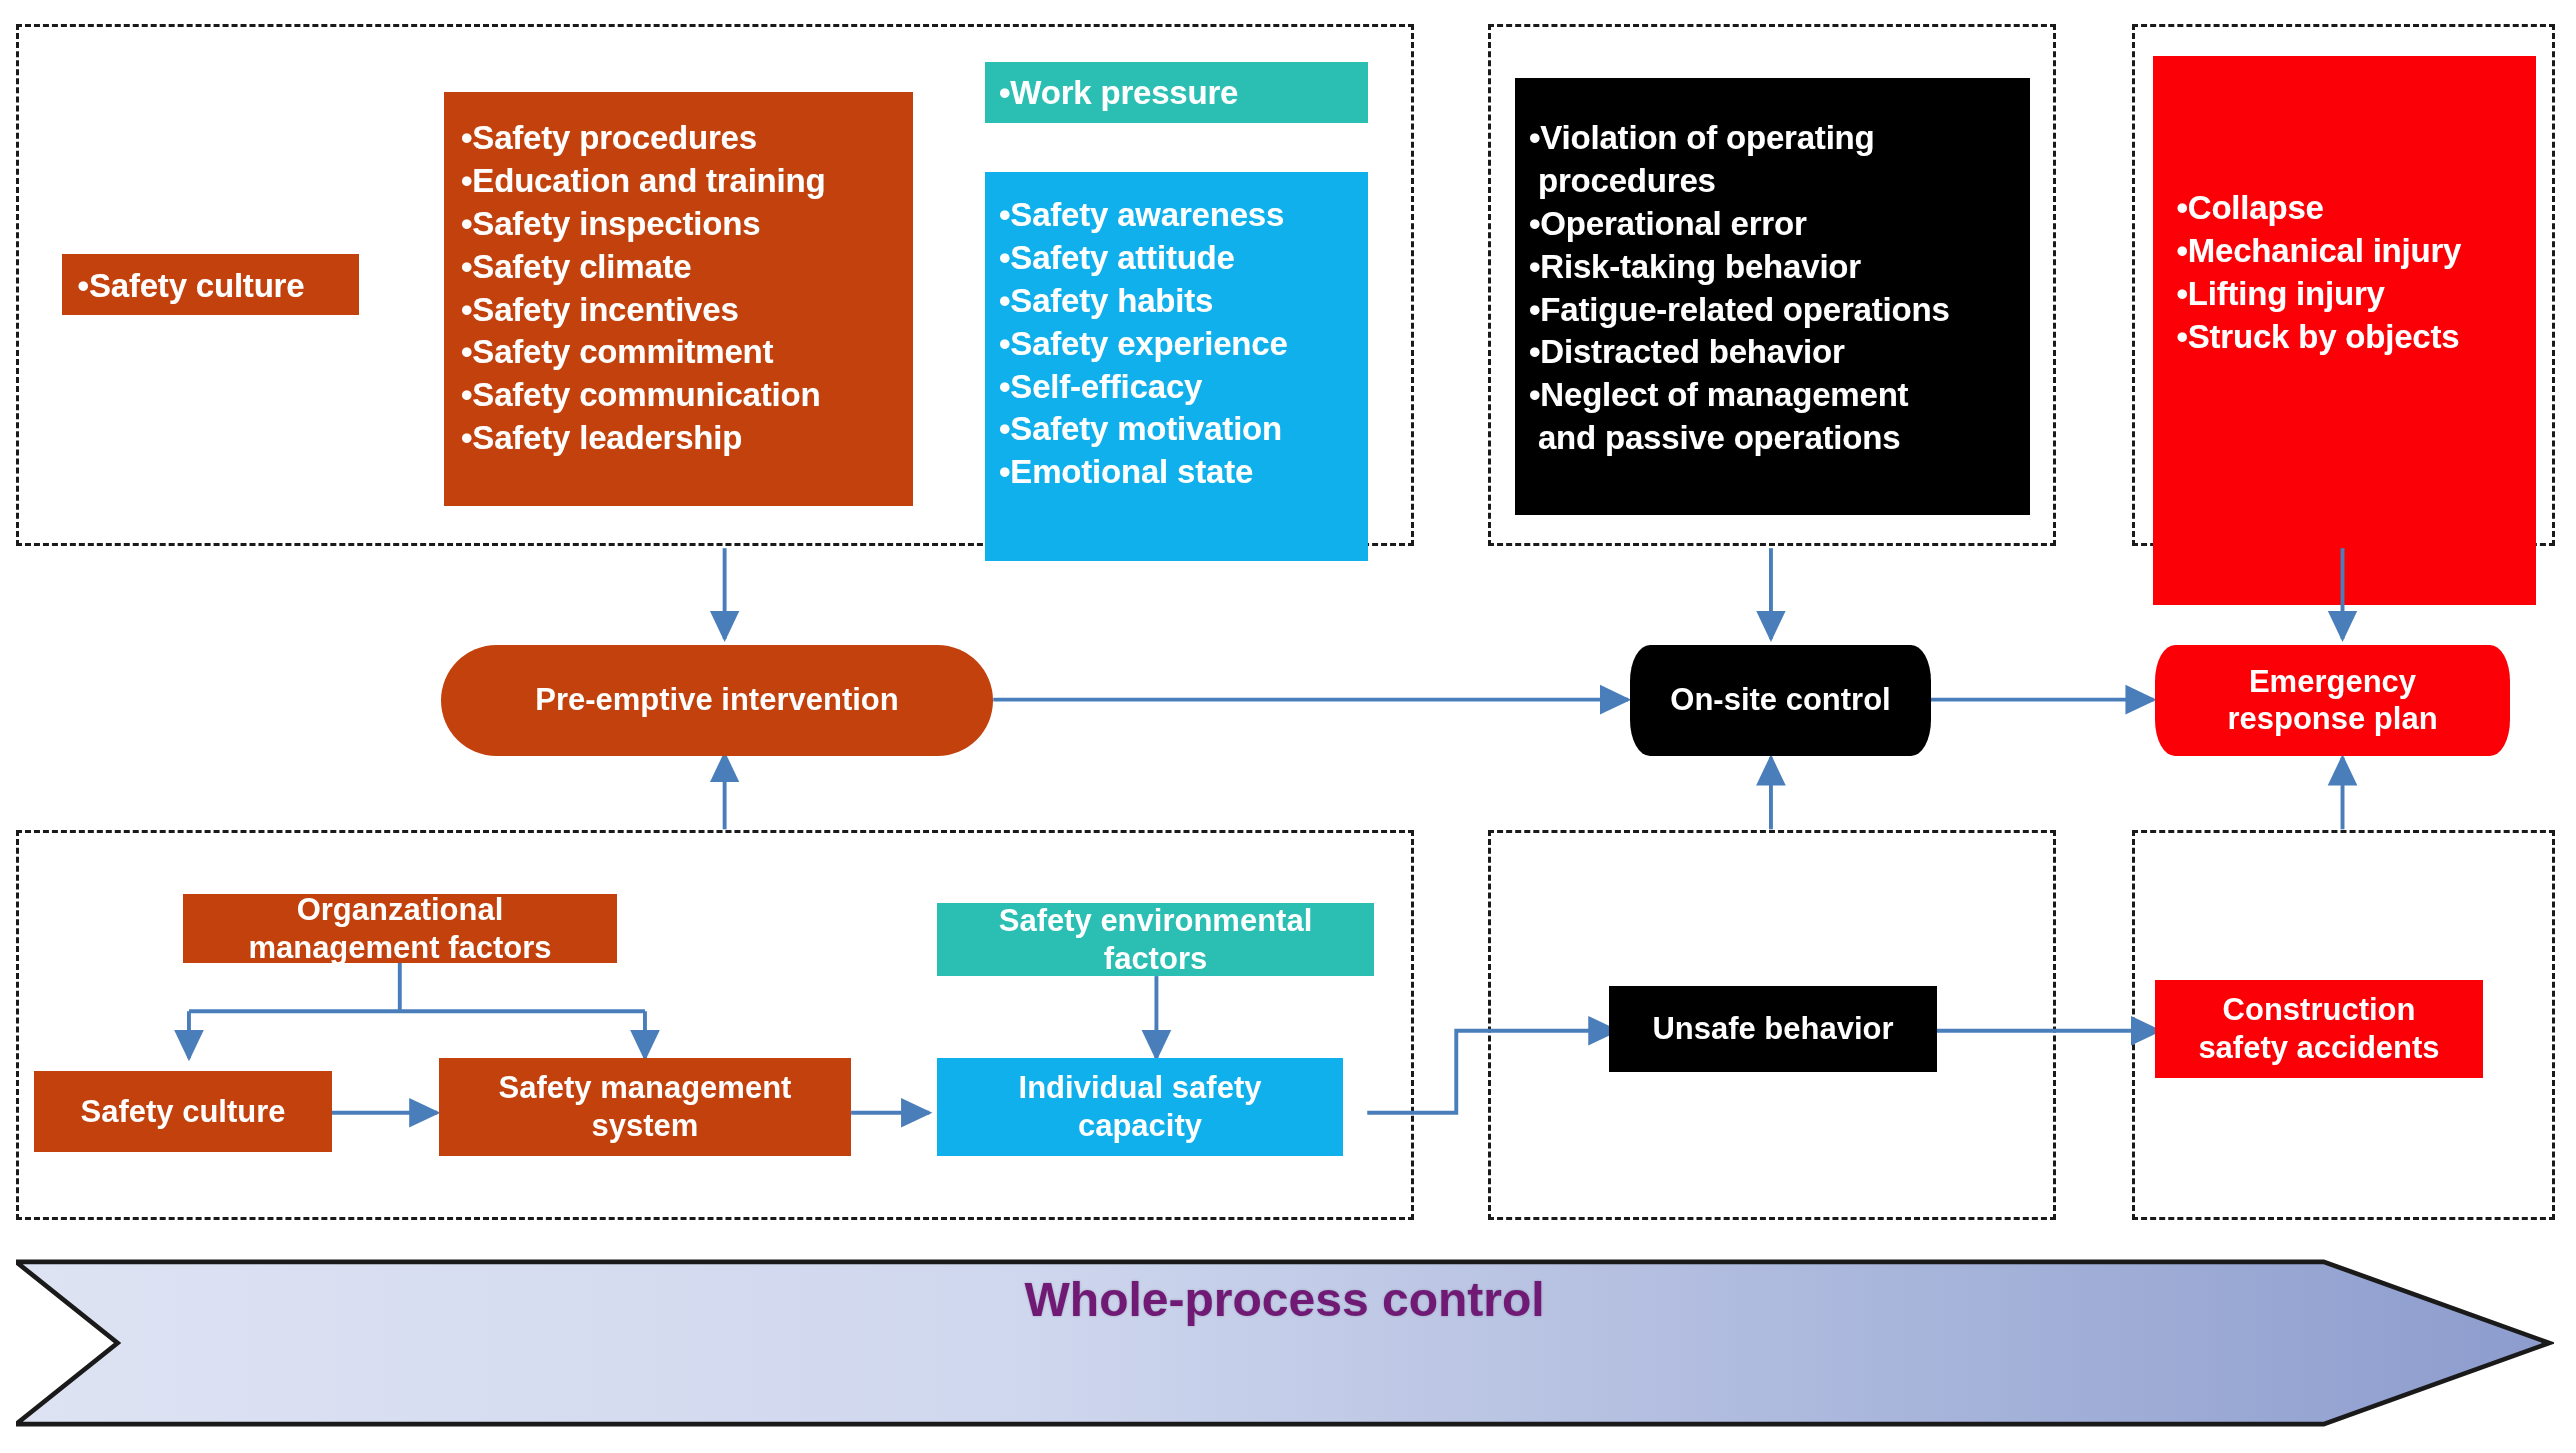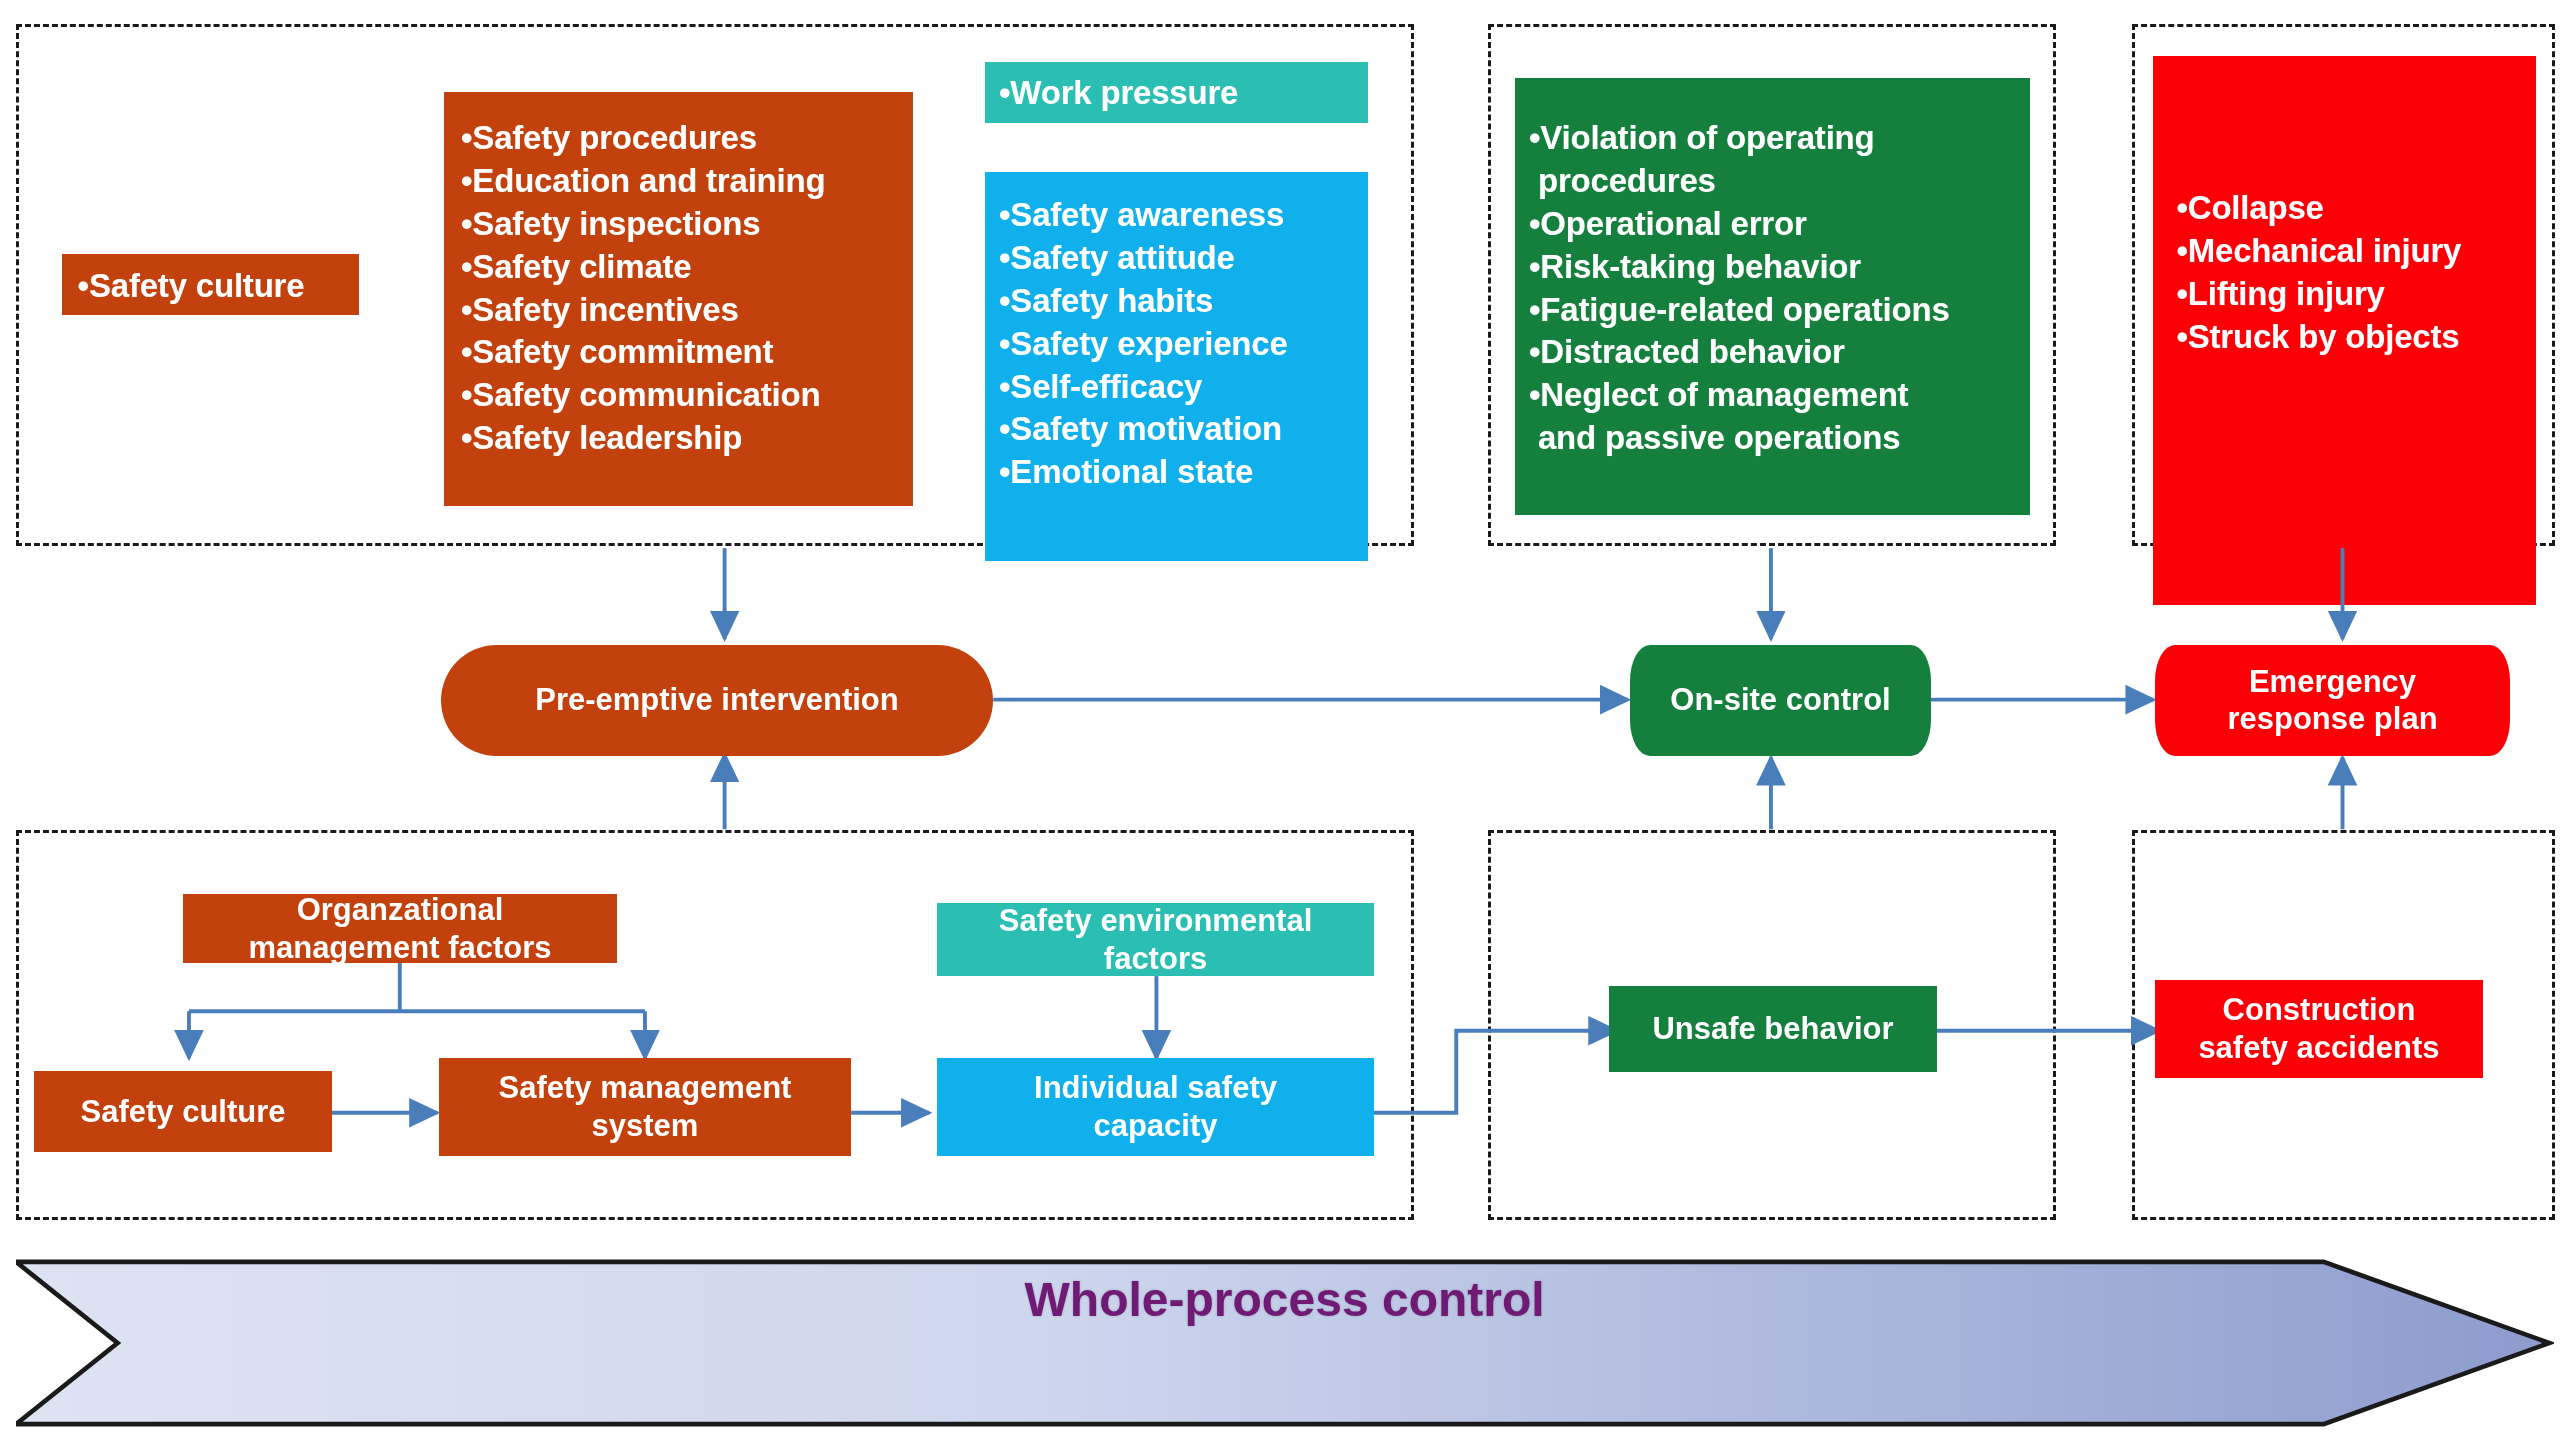--- a/index.html
+++ b/index.html
@@ -9,21 +9,21 @@
   .dashed{position:absolute;border:3.1px dashed #1a1a1a;box-sizing:border-box;}
 
   .card{position:absolute;box-sizing:border-box;color:#fff;font-weight:bold;}
   .card ul{list-style:none;margin:0;padding:0;}
   .card li{white-space:pre;}
   .bullet{display:inline-block;}
 
   .blue{background:#c2410c;}
   .teal{background:#2BBFB3;}
   .cyan{background:#0FB0EC;}
-  .orange{background:#15803d;}
+  .orange{background:#000000;}
   .red{background:#FB0007;}
 
   .listcard{font-size:33px;line-height:1.30;letter-spacing:-0.2px;}
   .listcard li{text-shadow:0 0 0.8px rgba(255,255,255,.35);}
 
   .boxlbl{position:absolute;box-sizing:border-box;color:#fff;font-weight:bold;
           display:flex;align-items:center;justify-content:center;text-align:center;
           font-size:31px;line-height:1.22;}
 
   .pill{position:absolute;box-sizing:border-box;color:#fff;font-weight:bold;
@@ -180,21 +180,21 @@
   <div class="boxlbl blue" style="left:439px;top:1058px;width:412px;height:98px;flex-direction:column;">
     <span>Safety management</span>
     <span>system</span>
   </div>
 
   <div class="boxlbl teal" style="left:937px;top:903px;width:437px;height:73px;flex-direction:column;">
     <span>Safety environmental</span>
     <span>factors</span>
   </div>
 
-  <div class="boxlbl cyan" style="left:937px;top:1058px;width:437px;height:98px;flex-direction:column;">
+  <div class="boxlbl cyan" style="left:937px;top:1058px;width:406px;height:98px;flex-direction:column;">
     <span>Individual safety</span>
     <span>capacity</span>
   </div>
 
   <div class="boxlbl orange" style="left:1609px;top:986px;width:328px;height:86px;">
     <span>Unsafe behavior</span>
   </div>
 
   <div class="boxlbl red" style="left:2155px;top:980px;width:328px;height:98px;flex-direction:column;">
     <span>Construction</span>

